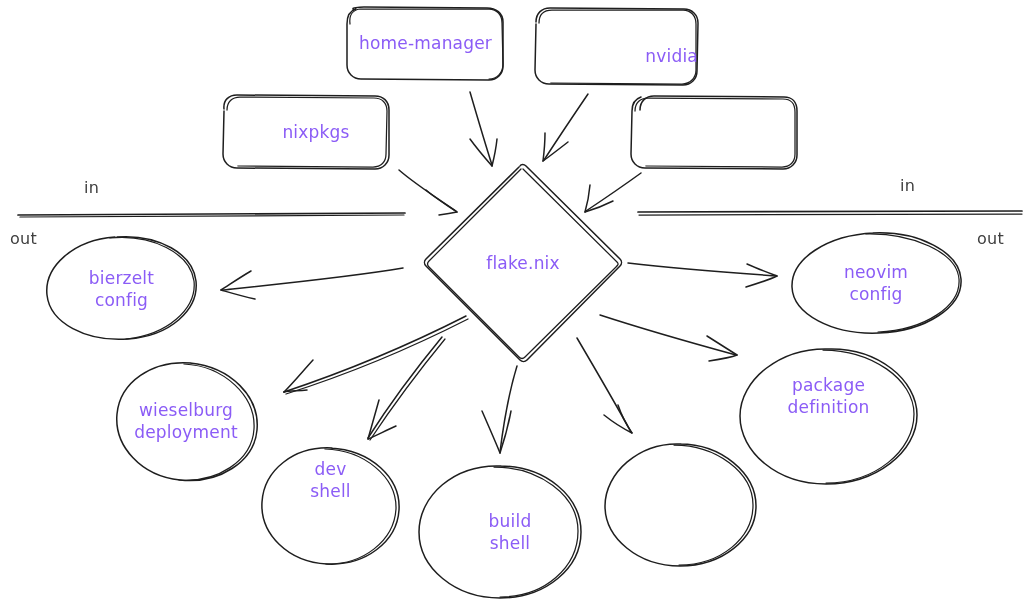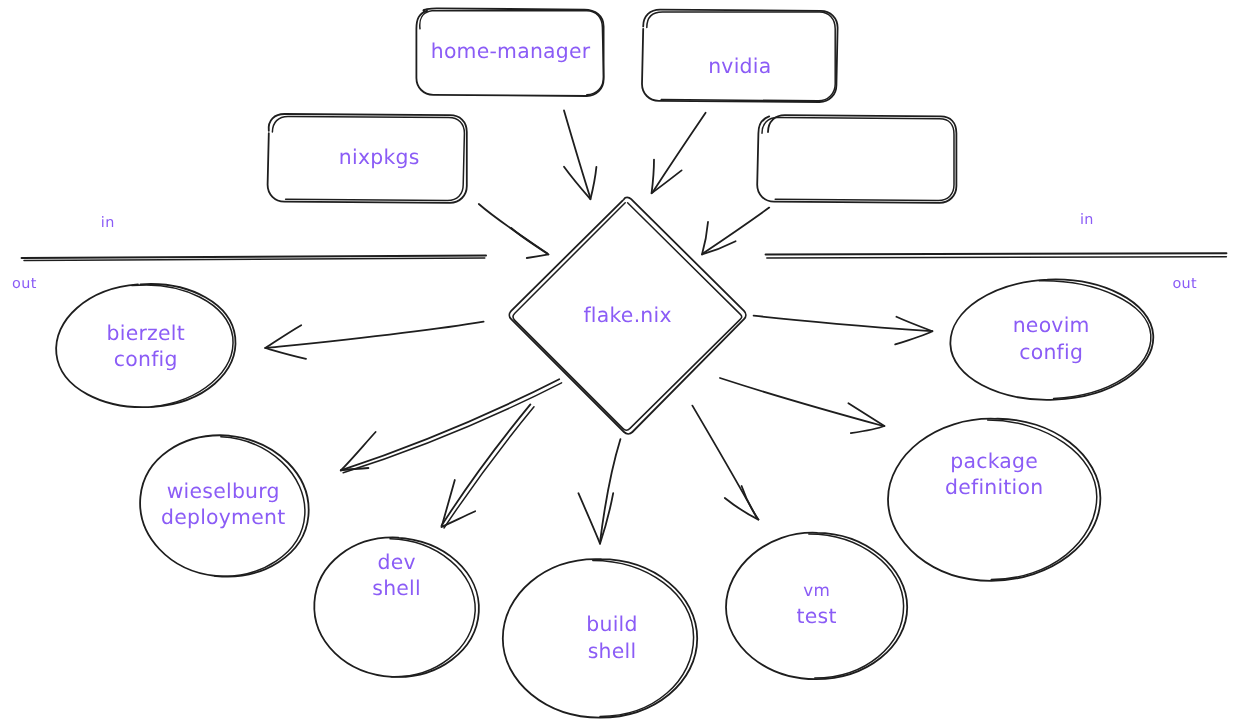--- a/index.html
+++ b/index.html
@@ -33,23 +33,23 @@
     color: #8b5cf6;
     font-family: "DejaVu Sans", sans-serif;
     font-size: 17px;
     line-height: 1.32;
     letter-spacing: 0.2px;
     pointer-events: none;
     white-space: pre;
   }
   .edge-label {
     position: absolute;
-    color: #8b5cf6;
+    color: #404040;
     font-family: "DejaVu Sans", sans-serif;
-    font-size: 12px;
+    font-size: 16px;
     letter-spacing: 0.3px;
   }
   .lbl-sm { font-size: 14px; }
 </style>
 </head>
 <body>
 
 <div id="canvas">
 
   <svg id="sketch" viewBox="0 0 1031 601" aria-hidden="true">
@@ -214,21 +214,21 @@
       <path class="stroke" d="M747,264 C758,269 769,273 777,276"></path>
       <path class="stroke" d="M746,287 C759,283 771,279 777,276"></path>
     </g>
 
   </svg>
 
   <div class="node-label" style="left:347px; top:7px; width:157px; height:73px;">
     <span>home-manager</span>
   </div>
 
-  <div class="node-label" style="left:535px; top:8px; width:163px; height:96px;">
+  <div class="node-label" style="left:535px; top:8px; width:163px; height:96px;align-items:flex-end;">
     <span>nvidia</span>
   </div>
 
   <div class="node-label" style="left:223px; top:95px; width:138px; height:74px;margin-left:24px;">
     <span>nixpkgs</span>
   </div>
 
 
   <div class="node-label" style="left:424px; top:164px; width:198px; height:198px;">
     <span>flake.nix</span>
@@ -247,24 +247,20 @@
   <div class="node-label" style="left:261px; top:421px; width:139px; height:118px;">
     <span>dev</span>
     <span>shell</span>
   </div>
 
   <div class="node-label" style="left:429px; top:466px; width:162px; height:132px;">
     <span>build</span>
     <span>shell</span>
   </div>
 
-  <div class="node-label" style="left:605px; top:443px; width:151px; height:123px;">
-    <span class="lbl-sm">vm</span>
-    <span>test</span>
-  </div>
 
   <div class="node-label" style="left:740px; top:328px; width:177px; height:136px;">
     <span>package</span>
     <span>definition</span>
   </div>
 
   <div class="node-label" style="left:791px; top:231px; width:170px; height:104px;">
     <span>neovim</span>
     <span>config</span>
   </div>

